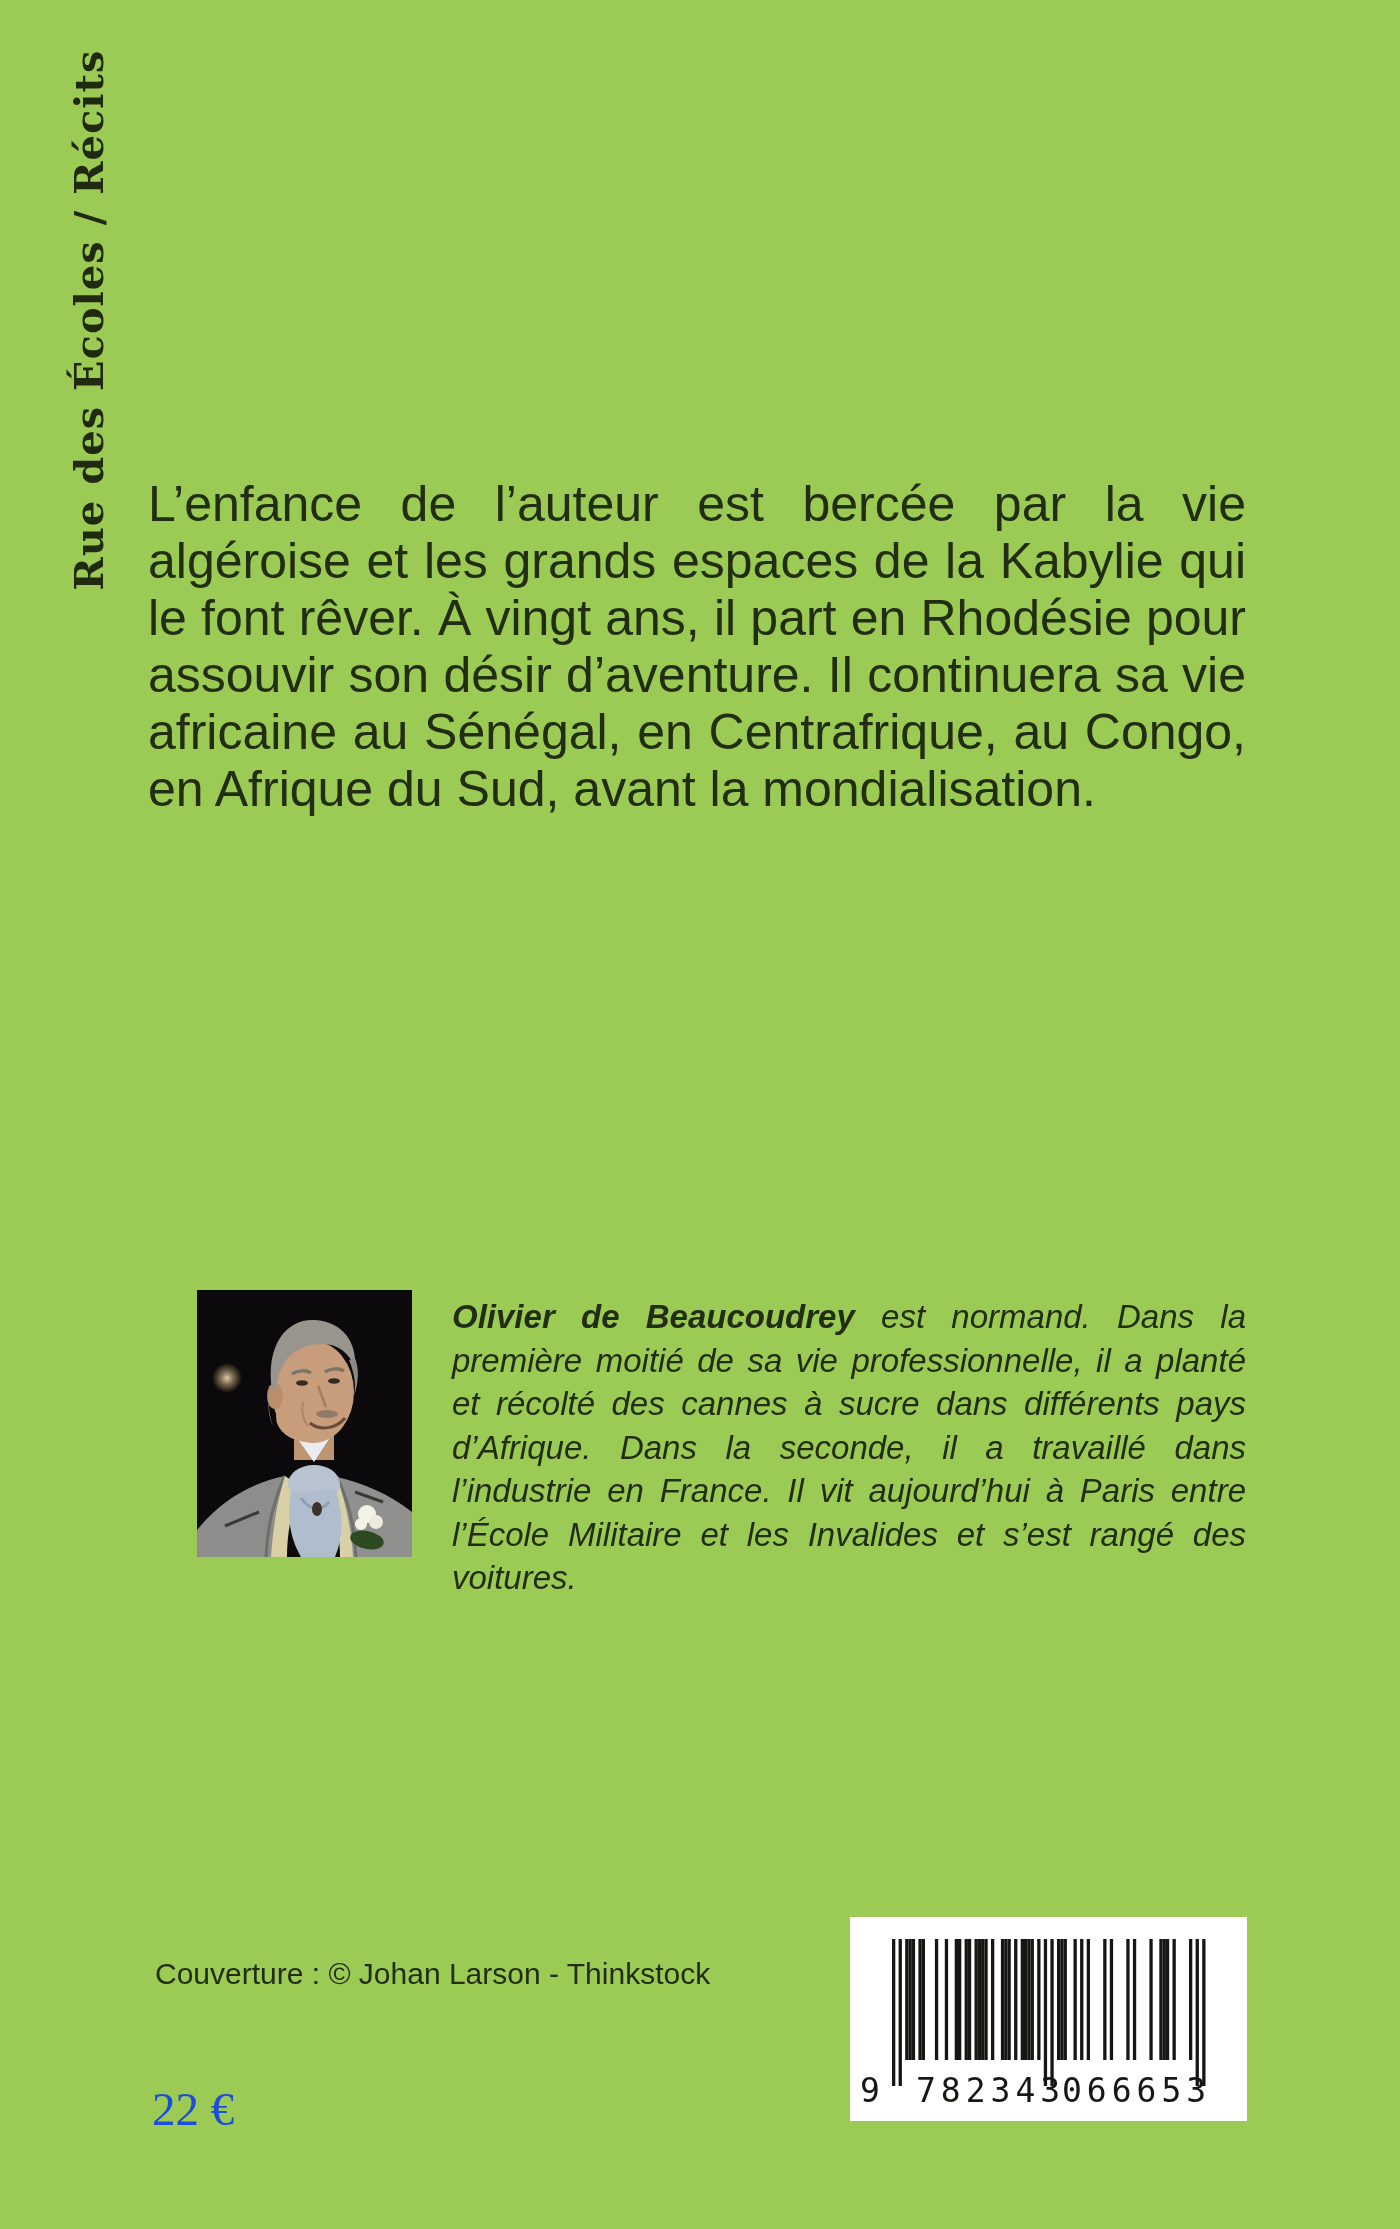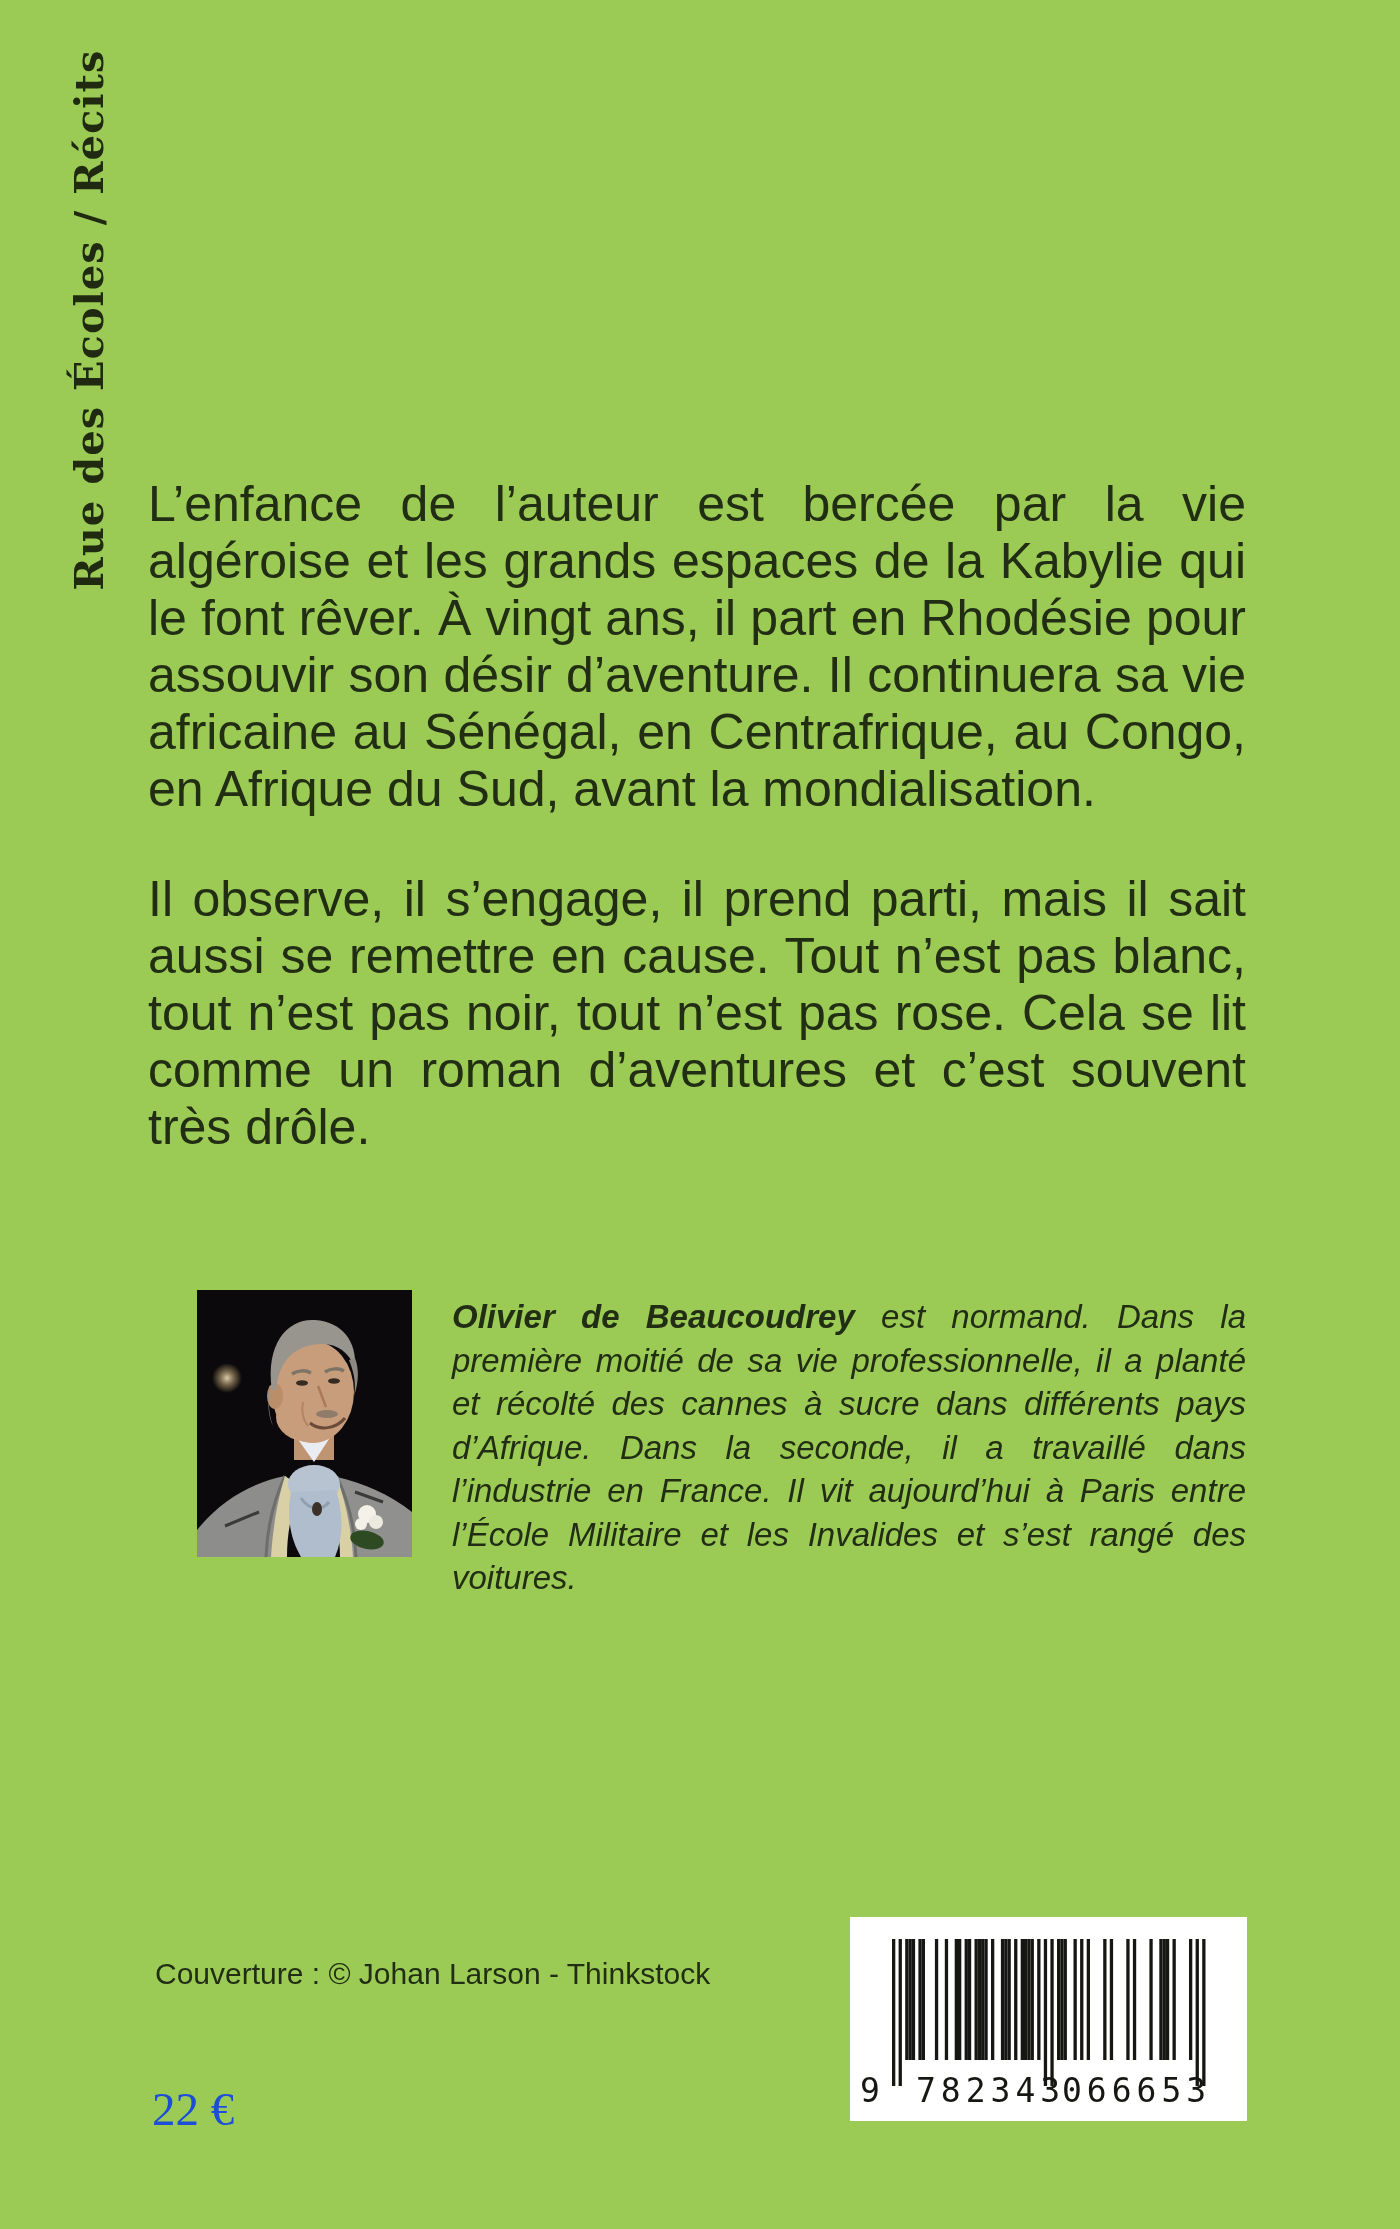--- a/index.html
+++ b/index.html
@@ -104,21 +104,20 @@
 </style>
 </head>
 <body>
 
 <div class="cover">
 
   <div class="spine-label">Rue des Écoles / Récits</div>
 
   <p class="para para1">L’enfance de l’auteur est bercée par la vie algéroise et les grands espaces de la Kabylie qui le font rêver. À vingt ans, il part en Rhodésie pour assouvir son désir d’aventure. Il continuera sa vie africaine au Sénégal, en Centrafrique, au Congo, en Afrique du Sud, avant la mondialisation.</p>
 
-  <p class="para para2">Il observe, il s’engage, il prend parti, mais il sait aussi se remettre en cause. Tout n’est pas blanc, tout n’est pas noir, tout n’est pas rose. Cela se lit comme un roman d’aventures et c’est souvent très drôle.</p>
 
   <div class="author-photo-frame">
     <svg width="215" height="267" viewBox="0 0 215 267" xmlns="http://www.w3.org/2000/svg">
       <defs>
         <radialGradient id="bokeh" cx="50%" cy="50%" r="50%">
           <stop offset="0%" stop-color="#e8d7b4" stop-opacity="0.95"></stop>
           <stop offset="60%" stop-color="#b99d6e" stop-opacity="0.45"></stop>
           <stop offset="100%" stop-color="#b99d6e" stop-opacity="0"></stop>
         </radialGradient>
       </defs>

